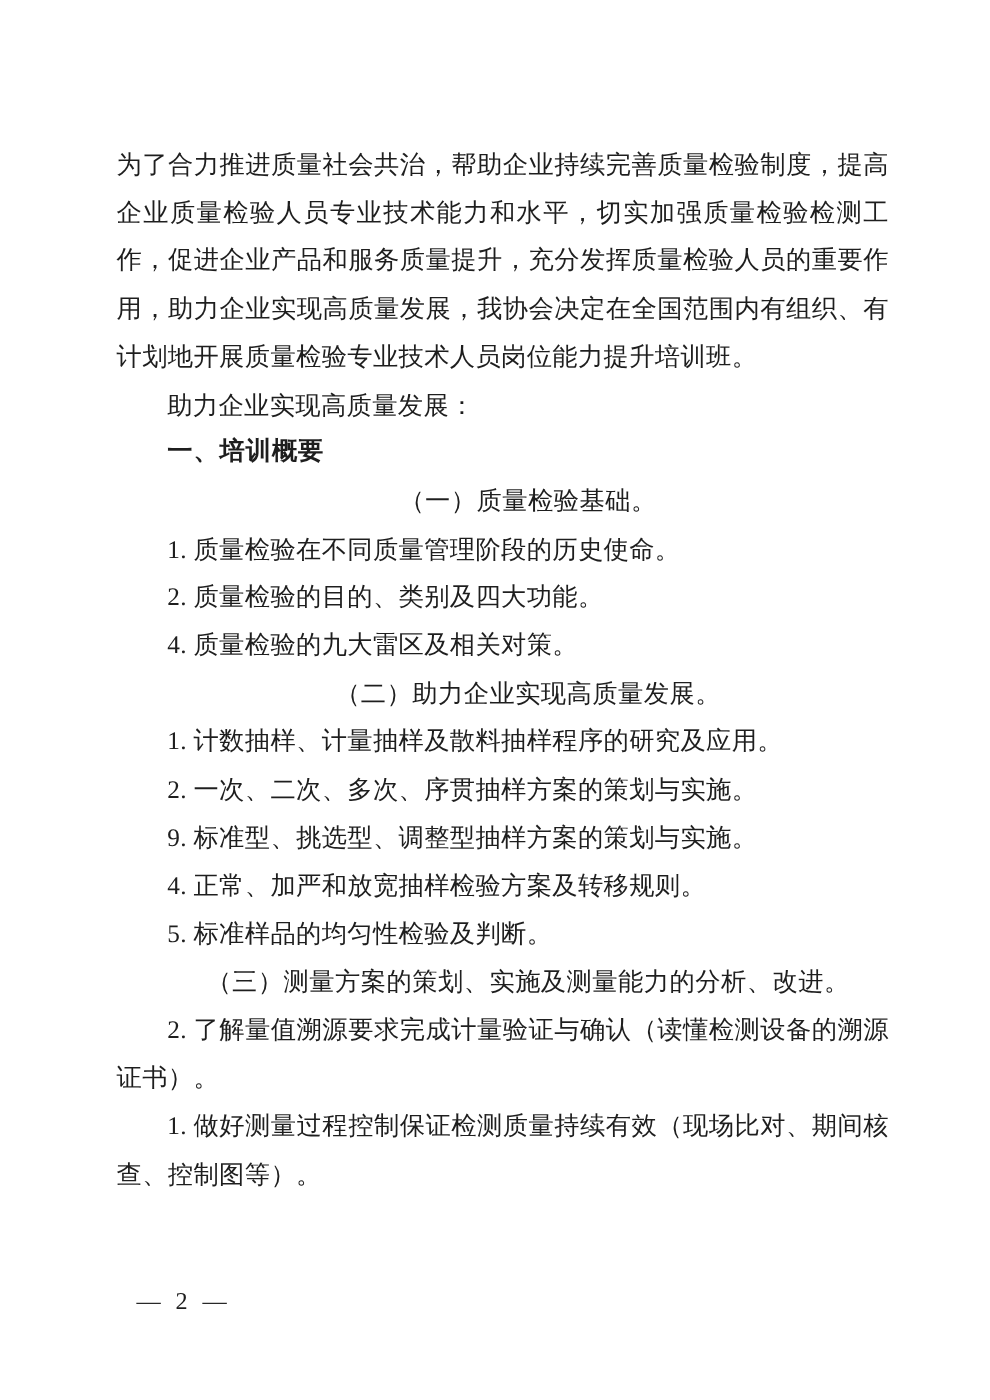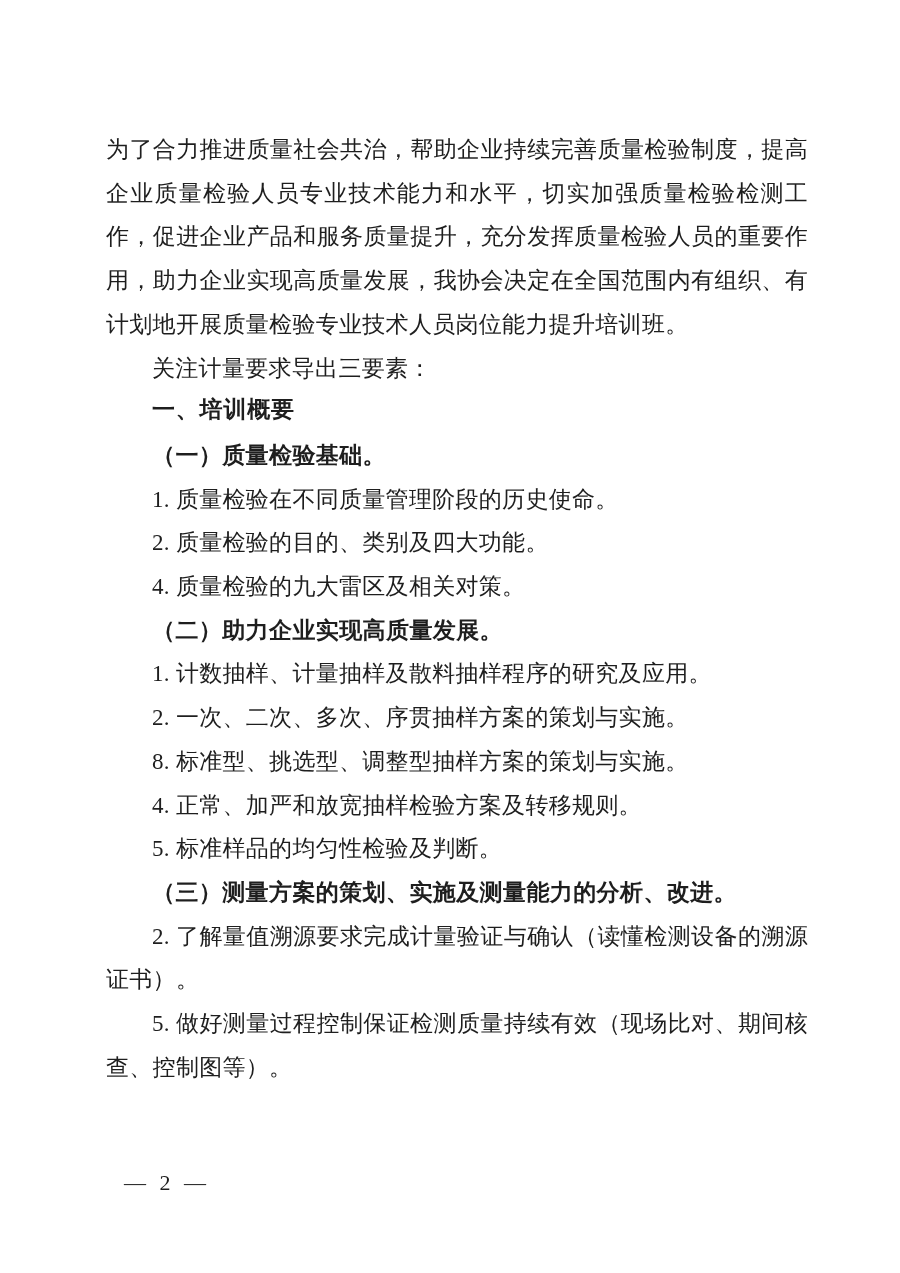--- a/index.html
+++ b/index.html
@@ -36,53 +36,53 @@
   .para.indent {
     text-indent: 2em;
   }
   .para.heading-black {
     font-family: Liberation Mono, monospace;
     font-weight: 700;
     text-align: left;
     letter-spacing: 0.8px;
   }
   .para.heading-kai {
-    font-weight: 700;
-    text-align: left;
+    font-weight: 400;
+    text-align: center;
     letter-spacing: 0.4px;
   }
   .footer {
     position: absolute;
     left: 124px;
     top: 1168px;
     font-size: 22px;
     line-height: 30px;
     color: #1e1e1e;
     letter-spacing: 4px;
     font-family: "Liberation Serif", "DejaVu Serif", serif;
   }
 </style>
 </head>
 <body>
 
 <div class="page">
   <main class="content" id="content">
       <p class="para body">为了合力推进质量社会共治，帮助企业持续完善质量检验制度，提高企业质量检验人员专业技术能力和水平，切实加强质量检验检测工作，促进企业产品和服务质量提升，充分发挥质量检验人员的重要作用，助力企业实现高质量发展，我协会决定在全国范围内有组织、有计划地开展质量检验专业技术人员岗位能力提升培训班。</p>
-      <p class="para body indent">关注计量要求导出三要素：</p>
+      <p class="para body indent">助力企业实现高质量发展：</p>
       <p class="para heading-black indent">一、培训概要</p>
       <p class="para heading-kai indent">（一）质量检验基础。</p>
       <p class="para body indent">1. 质量检验在不同质量管理阶段的历史使命。</p>
       <p class="para body indent">2. 质量检验的目的、类别及四大功能。</p>
       <p class="para body indent">4. 质量检验的九大雷区及相关对策。</p>
       <p class="para heading-kai indent">（二）助力企业实现高质量发展。</p>
       <p class="para body indent">1. 计数抽样、计量抽样及散料抽样程序的研究及应用。</p>
       <p class="para body indent">2. 一次、二次、多次、序贯抽样方案的策划与实施。</p>
-      <p class="para body indent">8. 标准型、挑选型、调整型抽样方案的策划与实施。</p>
+      <p class="para body indent">9. 标准型、挑选型、调整型抽样方案的策划与实施。</p>
       <p class="para body indent">4. 正常、加严和放宽抽样检验方案及转移规则。</p>
       <p class="para body indent">5. 标准样品的均匀性检验及判断。</p>
       <p class="para heading-kai indent">（三）测量方案的策划、实施及测量能力的分析、改进。</p>
       <p class="para body indent">2. 了解量值溯源要求完成计量验证与确认（读懂检测设备的溯源证书）。</p>
-      <p class="para body indent">5. 做好测量过程控制保证检测质量持续有效（现场比对、期间核查、控制图等）。</p>
+      <p class="para body indent">1. 做好测量过程控制保证检测质量持续有效（现场比对、期间核查、控制图等）。</p>
     </main>
   <div class="footer">
     <span>— 2 —</span>
   </div>
 </div>
 
 </body></html>

